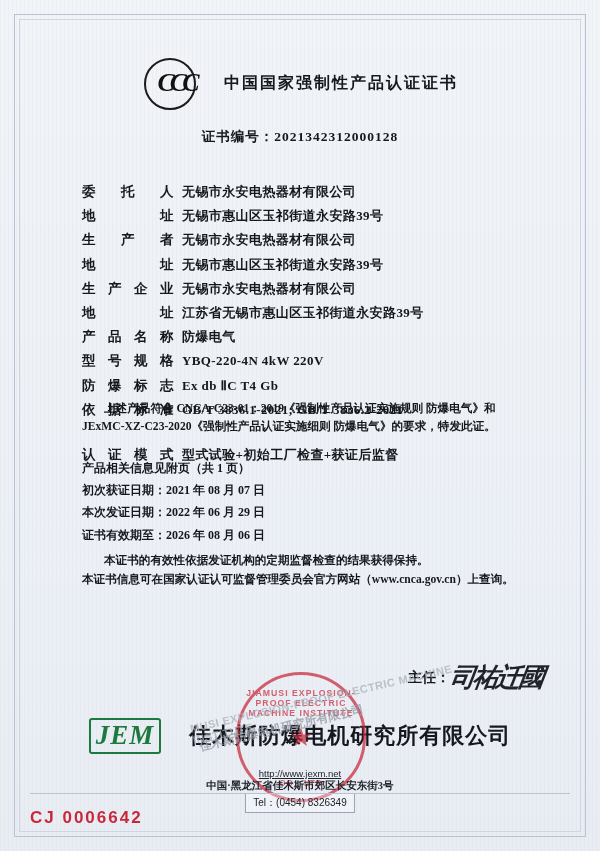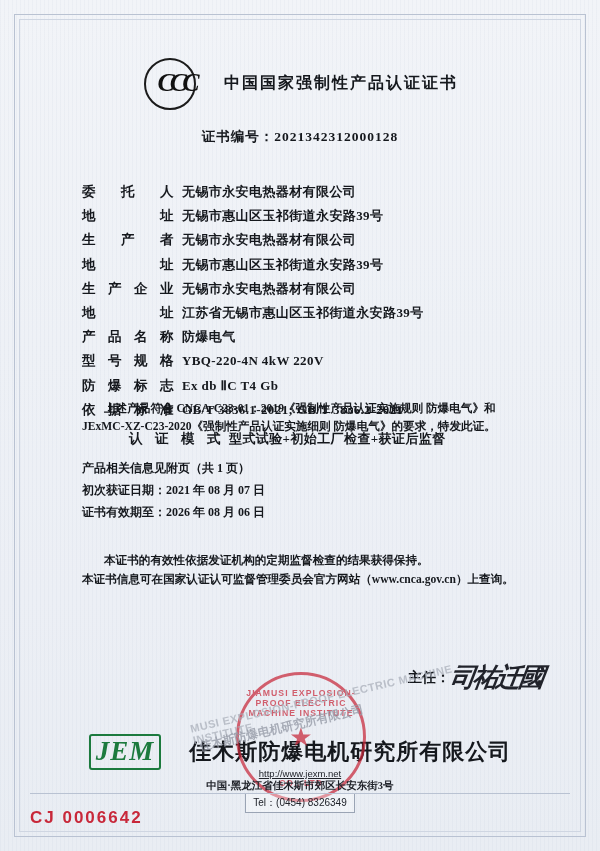--- a/index.html
+++ b/index.html
@@ -126,22 +126,21 @@
     color: #15181d;
     letter-spacing: 0.5px;
   }
   .fvalue {
     font-size: 13px;
     font-weight: bold;
     color: #15181d;
     letter-spacing: 0.4px;
   }
   .frow.mode {
-    margin-top: 11px;
-    padding-left: 47px;
+    margin-top: 27px;
   }
 
   
   .para {
     position: absolute;
     left: 82px;
     right: 60px;
     top: 400px;
     font-family: "Liberation Serif", serif;
     font-size: 11.6px;
@@ -205,21 +204,20 @@
 
   
   .org-row {
     position: absolute;
     left: 0; right: 0;
     top: 718px;
     display: flex;
     align-items: center;
     justify-content: center;
     gap: 28px;
-    margin-top: 16px;
   }
   .jem-logo {
     font-family: "Liberation Serif", serif;
     font-size: 27px;
     font-weight: bold;
     font-style: italic;
     color: #1c7a3e;
     letter-spacing: 1px;
     position: relative;
   }
@@ -407,20 +405,21 @@
   </div>
 
   <div class="para">
     <span class="indent">上述产品符合 CNCA-C23-01：2019《强制性产品认证实施规则 防爆电气》和</span>
     <span>JExMC-XZ-C23-2020《强制性产品认证实施细则 防爆电气》的要求，特发此证。</span>
   </div>
 
   <div class="dates">
     <div>产品相关信息见附页（共 1 页）</div>
     <div>初次获证日期：2021 年 08 月 07 日</div>
+    <div>本次发证日期：2022 年 06 月 29 日</div>
     <div>证书有效期至：2026 年 08 月 06 日</div>
   </div>
 
   <div class="notes">
     <span class="indent">本证书的有效性依据发证机构的定期监督检查的结果获得保持。</span>
     <span>本证书信息可在国家认证认可监督管理委员会官方网站（www.cnca.gov.cn）上查询。</span>
   </div>
 
   <div class="sig-area">
     <span class="sig-label">主任：</span>

